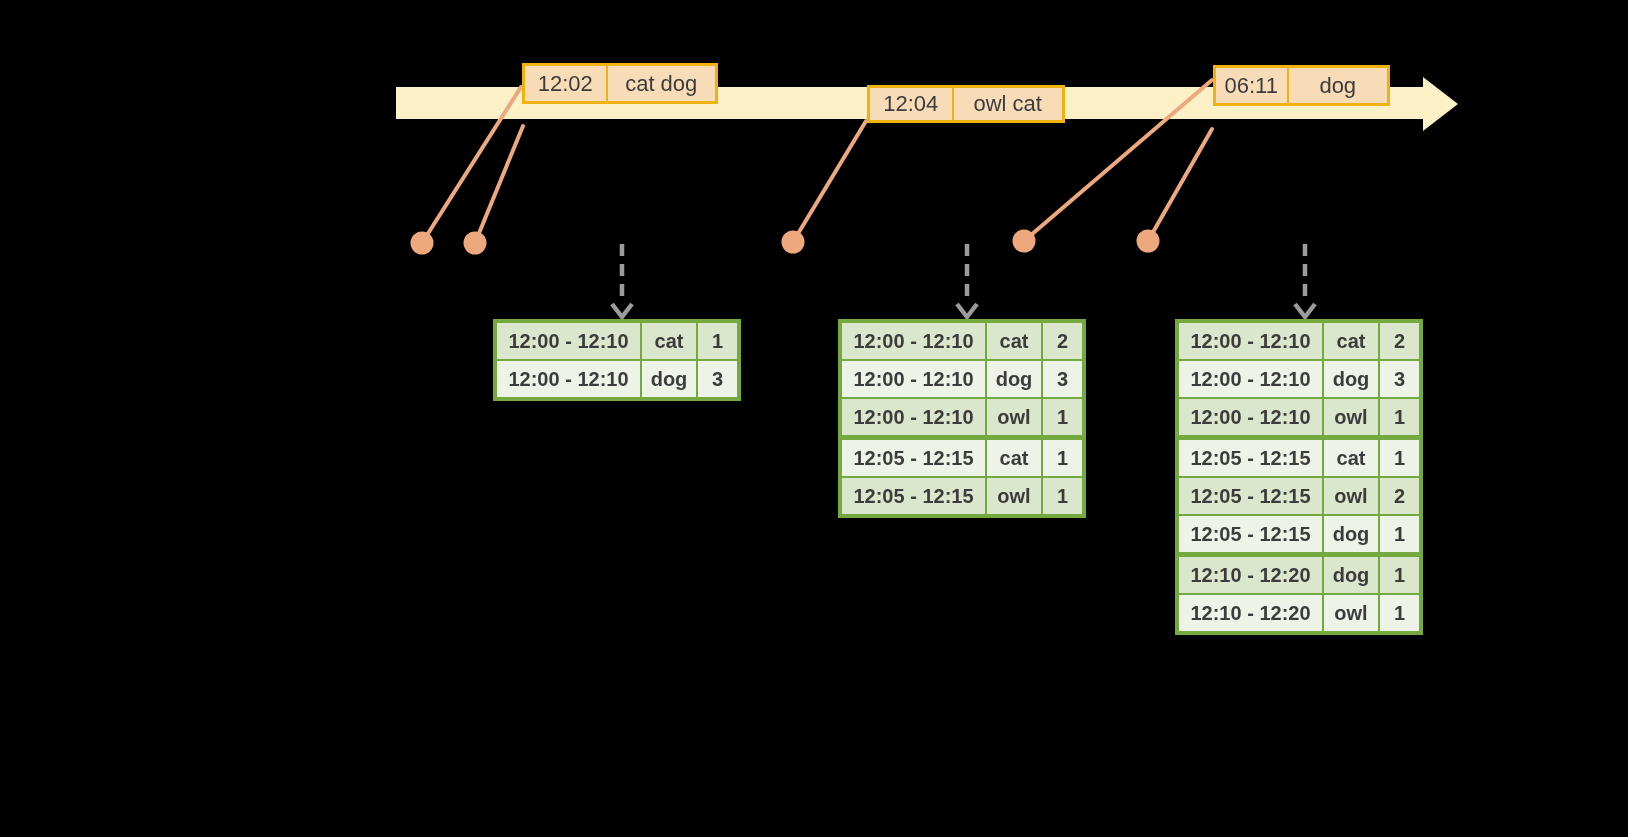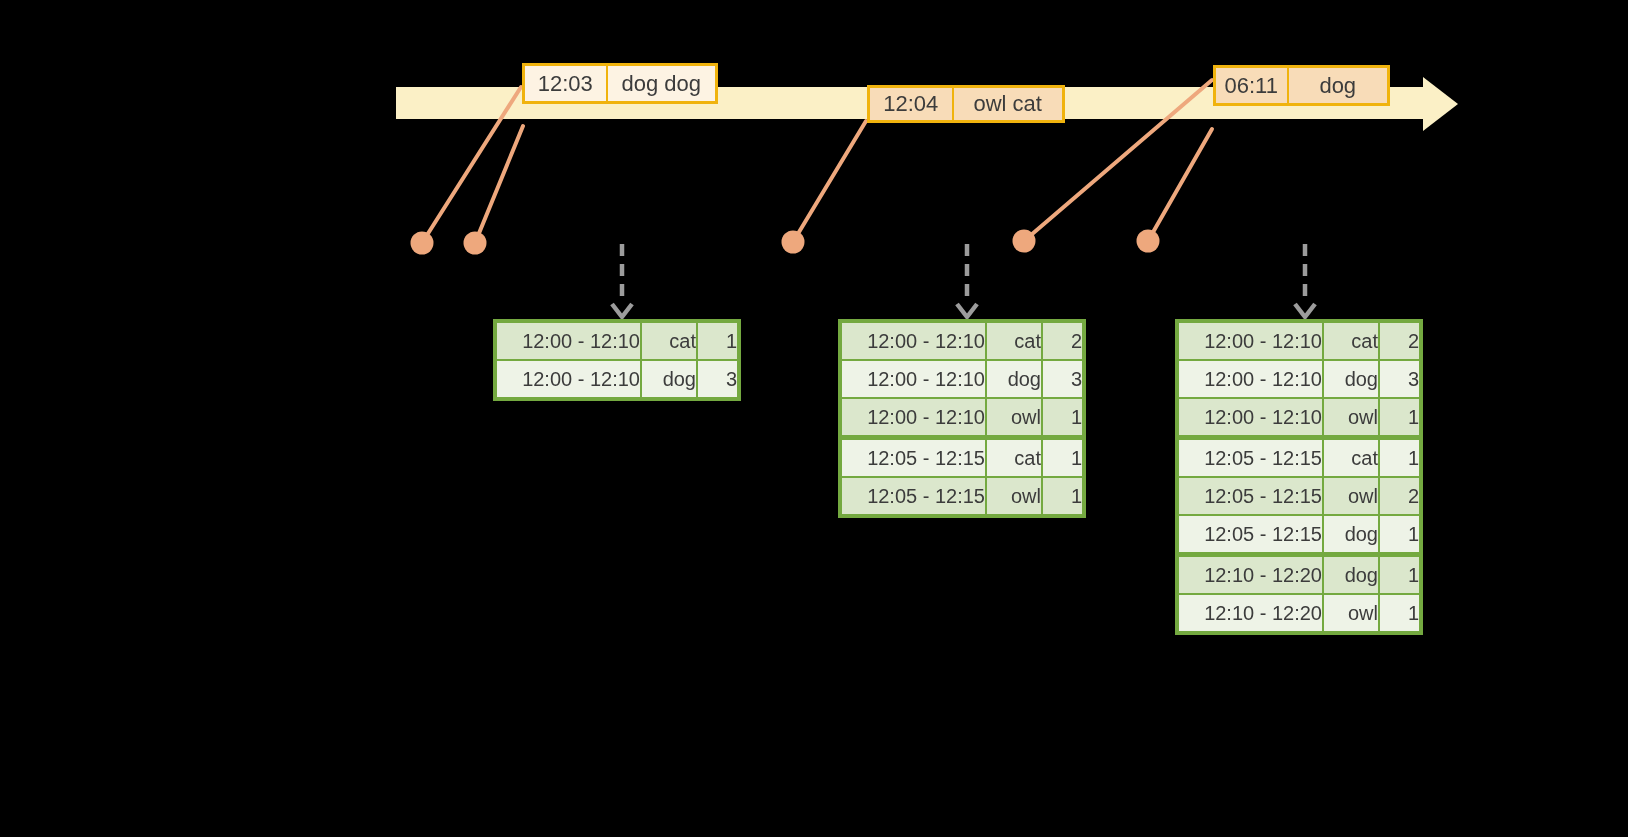--- a/index.html
+++ b/index.html
@@ -24,21 +24,21 @@
   .etable,.rtable{position:absolute;}
   .etable table{border-collapse:collapse;border:3px solid var(--event-border);table-layout:fixed;}
   .etable td{border:2px solid var(--event-border);height:35px;line-height:35px;padding:0;
              text-align:center;font-size:22px;color:var(--text);overflow:hidden;white-space:nowrap;}
   .etable.single td{height:32px;line-height:32px;}
   .etable tr[data-shade="dark"] td{background:var(--event-row-dark);}
   .etable tr[data-shade="light"] td{background:var(--event-row-light);}
 
   .rtable table{border-collapse:collapse;border:4px solid var(--result-border);table-layout:fixed;}
   .rtable td{border:2px solid var(--result-border);height:36px;line-height:36px;padding:0;
-             text-align:right;font-size:20px;color:var(--text);overflow:hidden;white-space:nowrap;}
+             text-align:center;font-size:20px;color:var(--text);overflow:hidden;white-space:nowrap;font-weight:bold;}
   .rtable tr[data-shade="dark"] td{background:var(--result-row-dark);}
   .rtable tr[data-shade="light"] td{background:var(--result-row-light);}
   .rtable tr.group-start td{border-top-width:5px;}
 </style>
 </head>
 <body>
 
 <div class="canvas">
 
   <svg class="overlay" viewBox="0 0 1628 837">
@@ -72,23 +72,23 @@
     </g>
   </svg>
 
   <div class="etable" style="left:522px;top:63px">
     <table>
       <colgroup>
           <col style="width:83px">
           <col style="width:110px">
         </colgroup>
       <tbody>
-      <tr data-shade="light">
-        <td>12:03</td>
-        <td>dog dog</td>
+          <tr data-shade="dark">
+        <td>12:02</td>
+        <td>cat dog</td>
       </tr>
     </tbody>
       </table>
   </div>
 
   <div class="etable single" style="left:867px;top:85px">
     <table>
       <colgroup>
           <col style="width:84px">
           <col style="width:111px">

